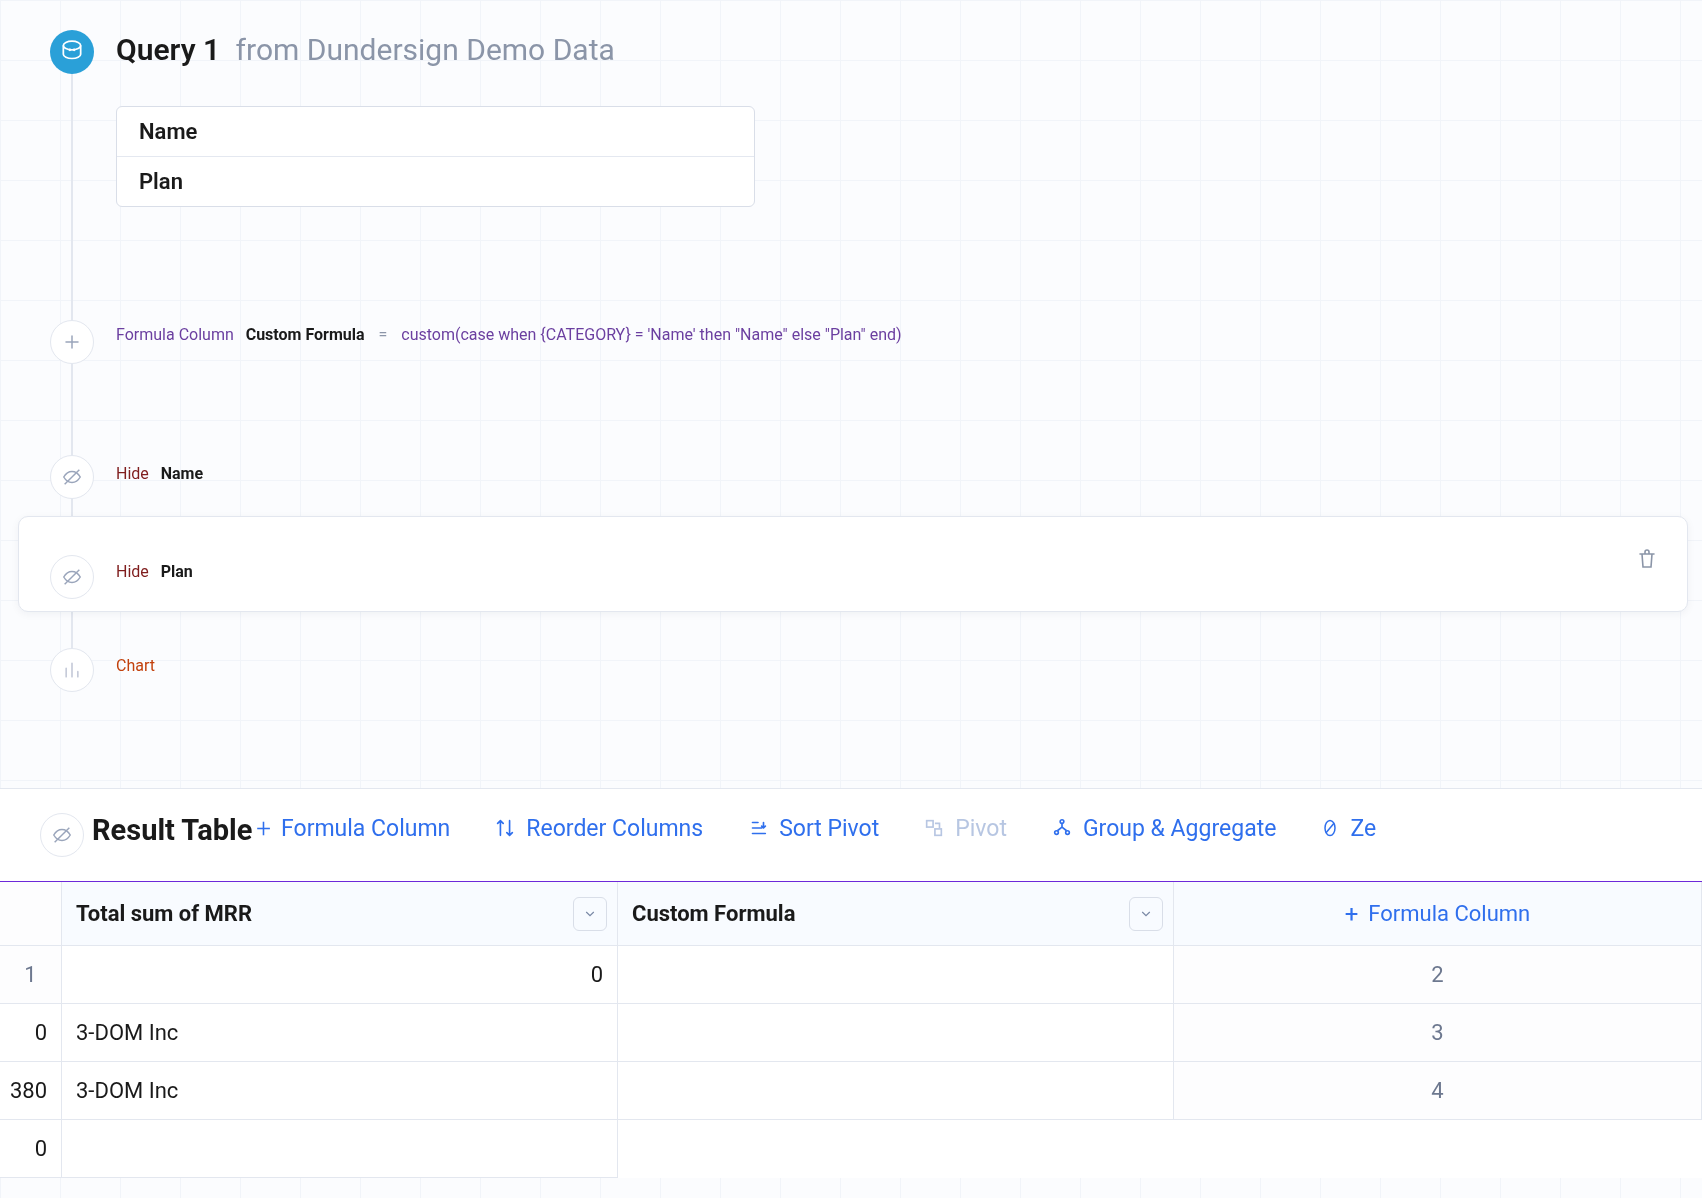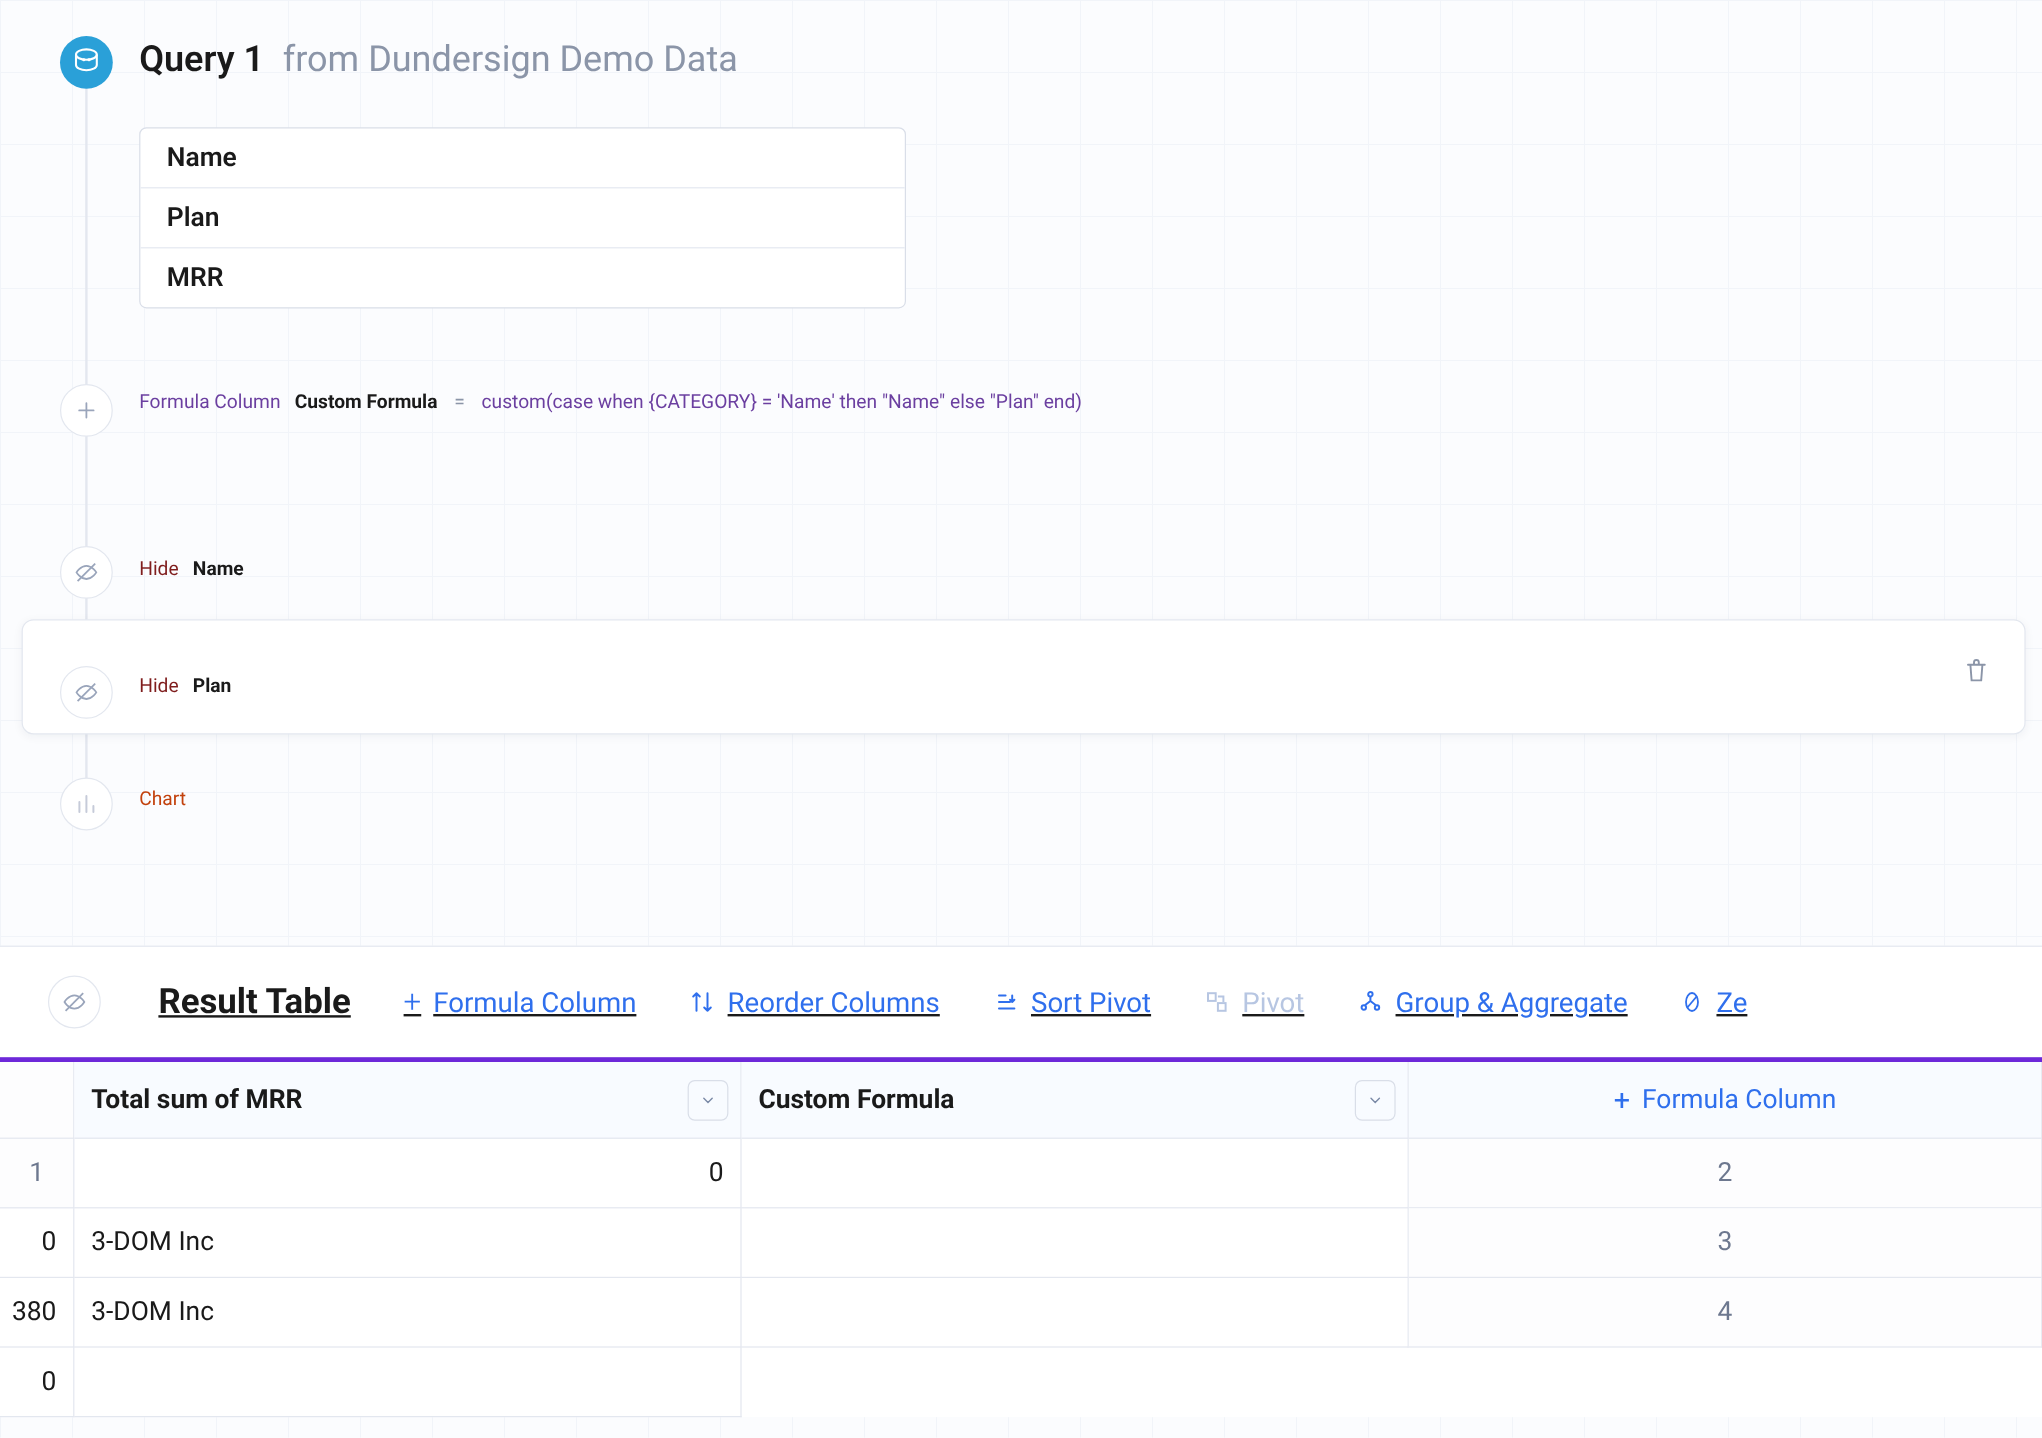--- a/index.html
+++ b/index.html
@@ -126,24 +126,22 @@
   .result-section {
     position: absolute;
     left: 0;
     right: 0;
     top: 788px;
     border-top: 1px solid #e3e7ef;
     background: #fff;
   }
   .result-header {
     display: flex;
-    align-items: center;
+    align-items: flex-start;
     padding: 24px 0 24px 40px;
-    gap: 40px;
-    text-decoration: underline;
   }
   .result-header .eye-circle {
     width: 44px; height: 44px;
     border-radius: 50%;
     border: 1px solid #e3e7ef;
     display: flex; align-items: center; justify-content: center;
     margin-right: 8px;
   }
   .result-title {
     font-size: 29px;
@@ -162,21 +160,21 @@
     align-items: center;
     gap: 10px;
     cursor: pointer;
   }
   .result-action.disabled { color: #b7c6e2; }
 
   
   .table {
     display: grid;
     grid-template-columns: 62px 556px 556px 528px;
-    border-top: 4px solid #6d28d9;
+    border-top: 1px solid #6d28d9;
   }
   .th, .td {
     border-right: 1px solid #e3e7ef;
     border-bottom: 1px solid #e3e7ef;
     padding: 16px 14px;
     font-size: 22px;
     display: flex;
     align-items: center;
     min-height: 58px;
   }
@@ -229,21 +227,20 @@
   <span>Query 1</span>
   <span class="from">
     <span>from</span>
     <span>Dundersign Demo Data</span>
   </span>
 </div>
 
 <div class="columns-box">
   <div class="col-row">Name</div>
   <div class="col-row">Plan</div>
-  <div class="col-row">MRR</div>
 </div>
 
 <div class="node-icon plus-icon">
   <svg width="18" height="18" viewBox="0 0 24 24">
       <path d="M12 4v16M4 12h16" stroke="#9aa5bb" stroke-width="2" stroke-linecap="round"></path>
     </svg>
 </div>
 <div class="step-text step-formula">
   <span class="label">Formula Column</span>
   &nbsp;

